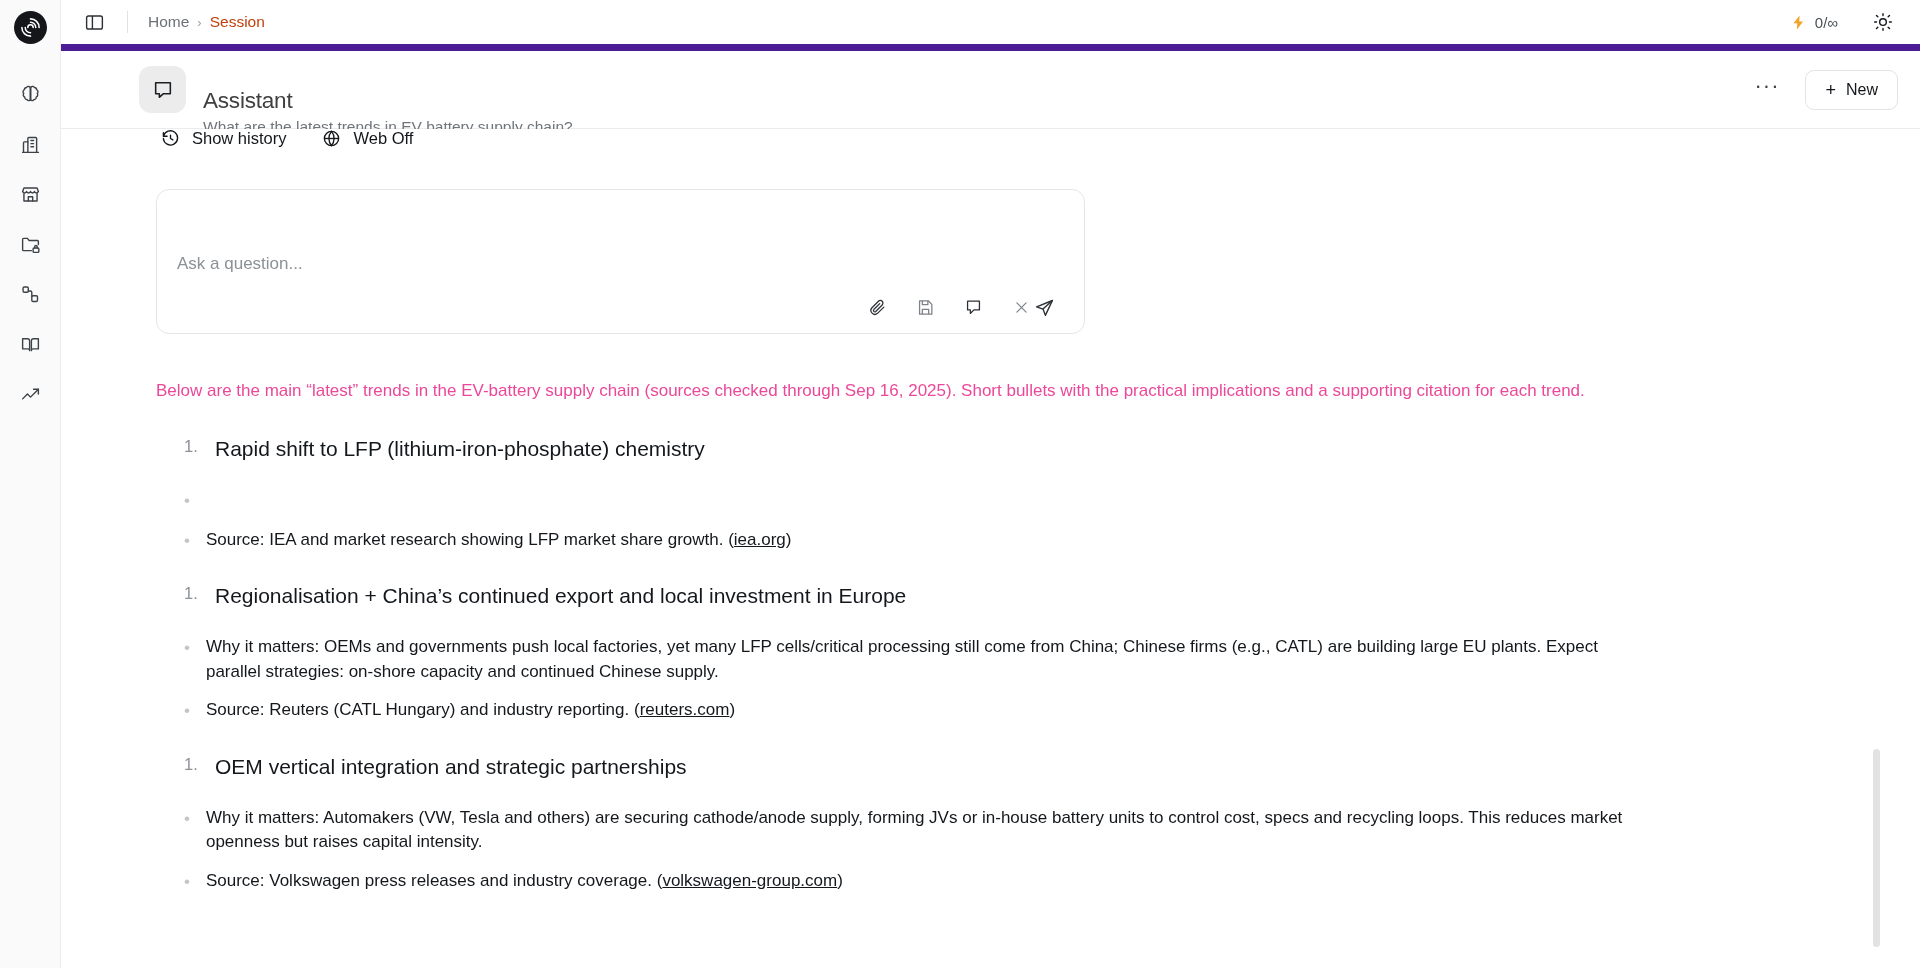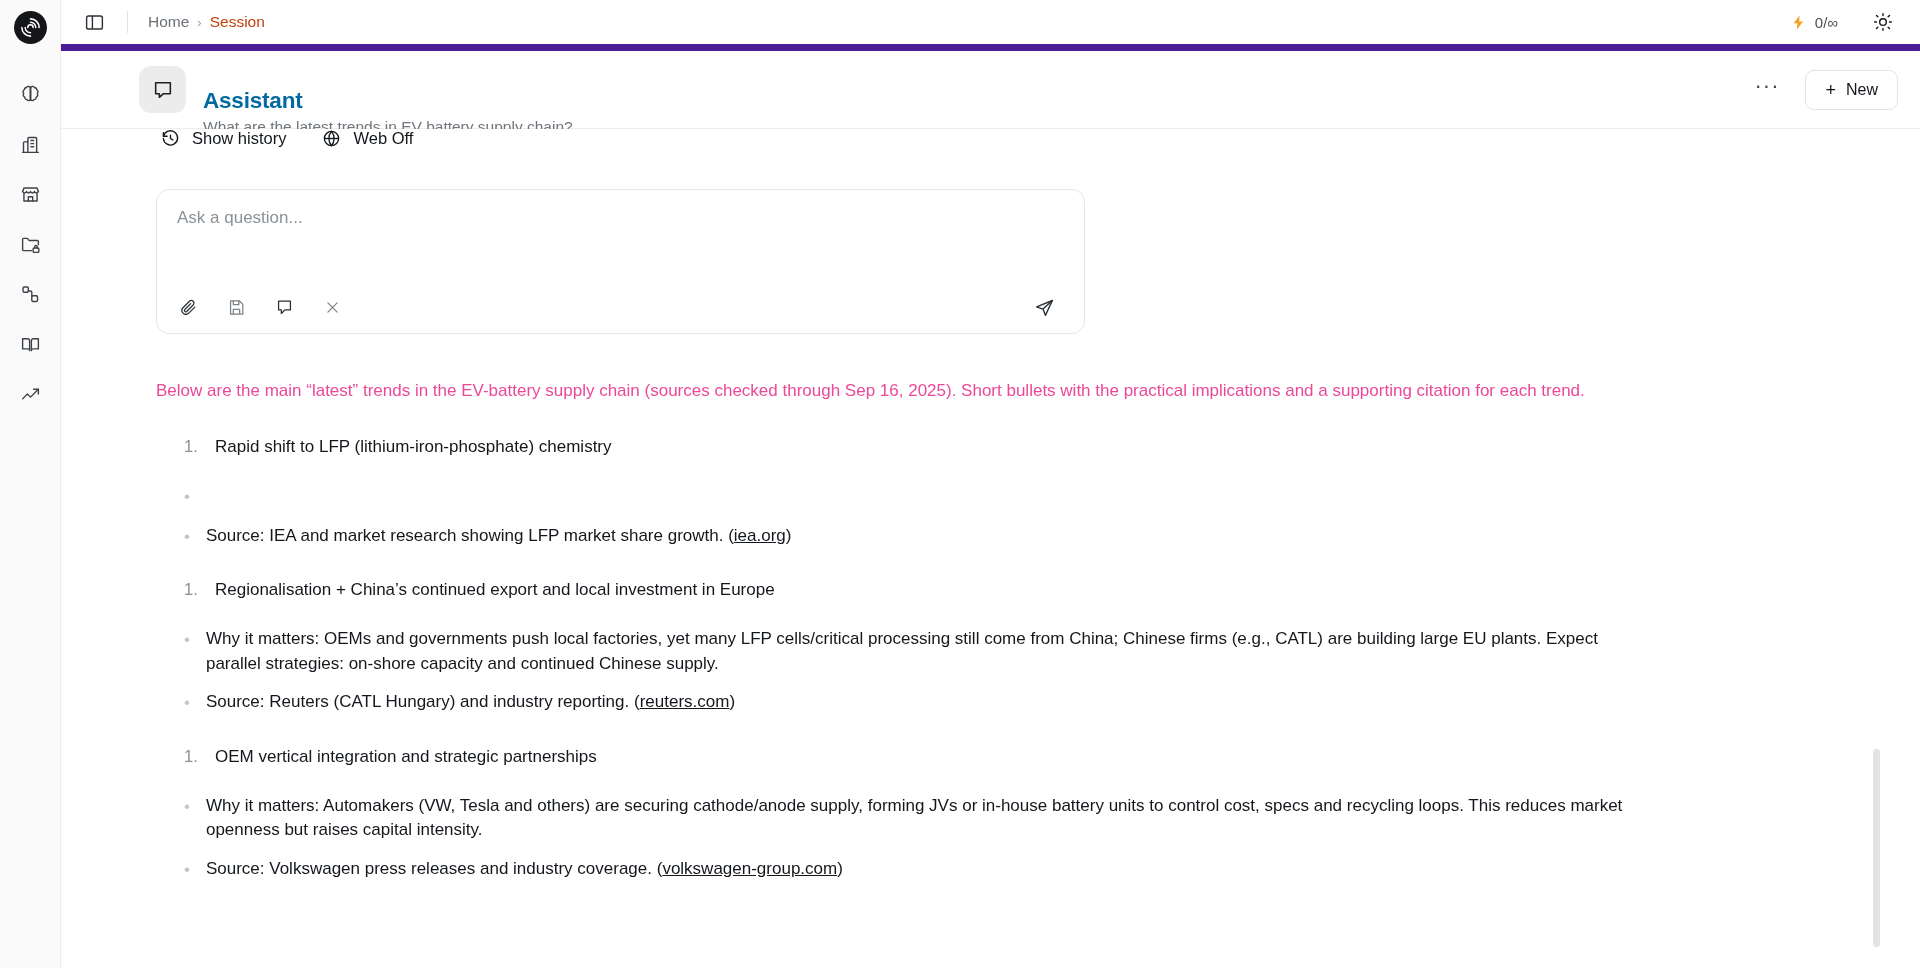--- a/index.html
+++ b/index.html
@@ -66,21 +66,21 @@
     border-bottom: 1px solid #ececec;
     display: flex; align-items: center; padding: 0 22px 0 78px;
     background: #fff;
   }
   .sess-ico {
     width: 47px; height: 47px; border-radius: 12px; background: #ececec;
     display: flex; align-items: center; justify-content: center; color: #1c2024;
     flex: 0 0 47px;
   }
   .sess-text { margin-left: 17px; display: flex; flex-direction: column; gap: 4px; min-width: 0; }
-  .sess-title { font-size: 22.5px; font-weight: bold; color: #0369a1; letter-spacing: -0.2px; margin-top: 44px; }
+  .sess-title { font-size: 22.5px; font-weight: normal; color: #404040; letter-spacing: -0.2px; margin-top: 44px; }
   .sess-sub { font-size: 15.5px; color: #6f757b; }
   .sess-right { margin-left: auto; display: flex; align-items: center; gap: 26px; }
   .dots { font-size: 22px; color: #3d4247; letter-spacing: 1px; cursor: pointer; line-height: 14px; padding-bottom: 7px; }
   .new-btn {
     display: flex; align-items: center; gap: 10px;
     height: 40px; padding: 0 19px;
     border: 1px solid #e3e3e3; border-radius: 9px; background: #fff;
     font-size: 16px; color: #13171b; cursor: pointer;
   }
   .plus { font-size: 18px; color: #13171b; line-height: 1; }
@@ -88,21 +88,21 @@
   
   .tools { height: 60px; flex: 0 0 60px; display: flex; align-items: flex-start; padding-left: 100px; gap: 36px; background: #fff; }
   .tool { display: flex; align-items: center; gap: 12px; font-size: 16.5px; color: #14181c; cursor: pointer; }
   .tool svg { display: block; color: #14181c; }
 
   
   .composer-wrap { padding: 0 0 0 95px; background: #fff; flex: 0 0 auto; }
   .composer {
     width: 929px; height: 145px;
     border: 1px solid #e6e6e6; border-radius: 13px; background: #fff;
-    display: flex; flex-direction: column; padding: 18px 28px 14px 20px;
+    display: flex; flex-direction: row; padding: 18px 28px 14px 20px;
   }
   .composer-input {
     border: 0; outline: 0; font-size: 17px; color: #15181c; width: 100%;
     font-family: "Liberation Sans", sans-serif; background: transparent;
   }
   .composer-input::placeholder { color: #8b9196; }
   .composer-row { margin-top: auto; display: flex; align-items: center; }
   .c-icons { display: flex; align-items: center; gap: 26px; }
   .c-ico { display: flex; align-items: center; justify-content: center; width: 22px; height: 22px; cursor: pointer; color: #2b3036; }
   .c-ico.muted { color: #7d8288; }
@@ -111,21 +111,21 @@
   
   .answer {
     flex: 1 1 auto; overflow: hidden; position: relative;
     padding: 44px 52px 0 95px; background: #fff;
   }
   .lede { font-size: 17px; line-height: 1.5; color: #ec4899; }
   ol.trends { list-style: none; margin-top: 33px; }
   ol.trends > li { position: relative; }
   .num-row { display: flex; gap: 15px; padding-left: 28px; margin-bottom: 27px; }
   .num { color: #8d9298; font-size: 16.5px; min-width: 16px; }
-  .num-text { font-size: 17px; color: #14181c; }
+  .num-text { font-size: 21px; color: #14181c; }
   ul.subs { list-style: none; margin: 0 0 30px 0; padding-left: 28px; }
   ul.subs > li { display: flex; gap: 16px; margin-bottom: 14px; }
   .dot { color: #c2c6ca; font-size: 17px; line-height: 1.55; flex: 0 0 auto; }
   .sub-text { font-size: 17px; line-height: 1.45; color: #14181c; max-width: 1420px; }
   .link { color: #14181c; text-decoration: underline; cursor: pointer; }
 
   .scrollbar { position: absolute; right: 40px; top: 415px; width: 7px; height: 198px; border-radius: 4px; background: #e2e2e2; cursor: pointer; }
 </style>
 </head>
 <body>

